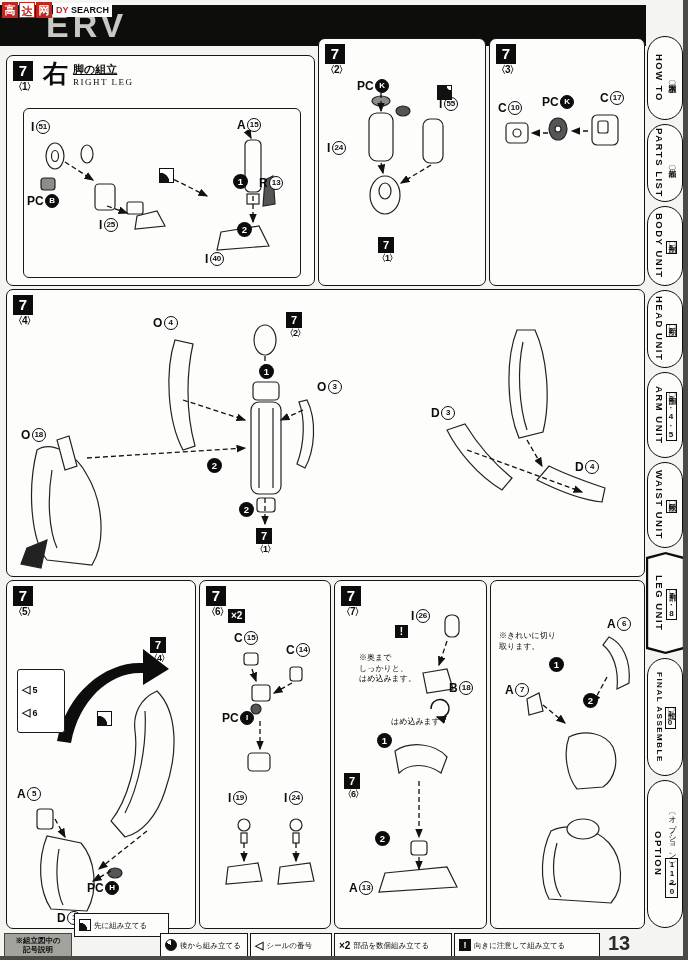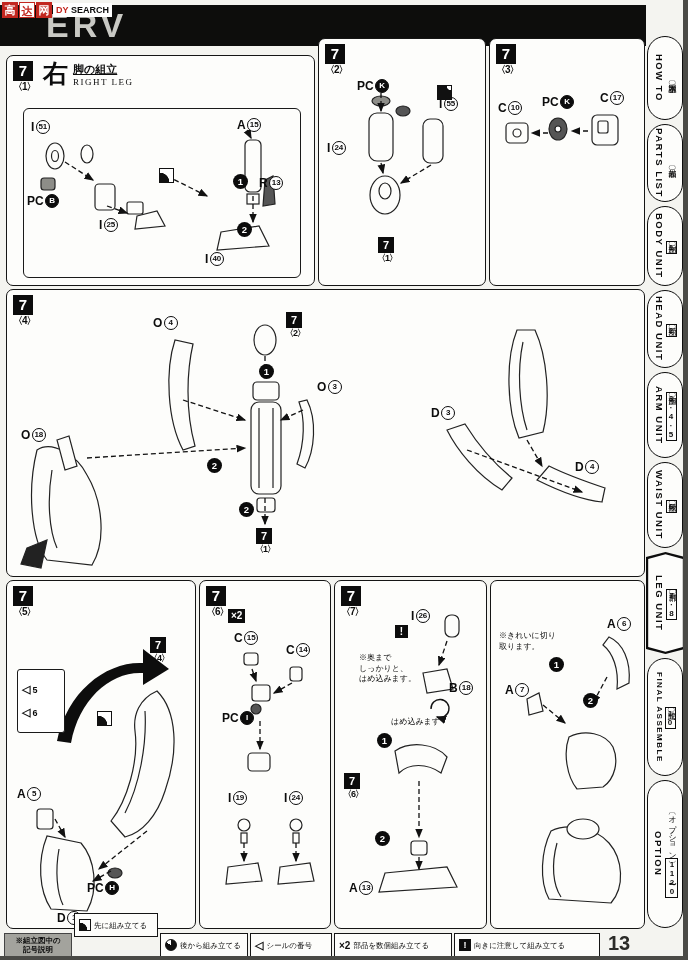--- a/index.html
+++ b/index.html
@@ -559,21 +559,21 @@
       <span class="ven">OPTION</span>
       <span class="vjp">
           <span>〔オプション〕</span>
           <span class="numchip">11〜20</span>
         </span>
     </div>
   </div>
 
   <div id="legend-title" style="left:4px;top:933px;width:68px;height:24px">※組立図中の
 記号説明</div>
-  <div class="lgbox" style="left:74px;top:913px;width:84px;height:24px">
+  <div class="lgbox" style="left:74px;top:913px;width:95px;height:24px">
     <span class="lic-first"></span>
     <span>先に組み立てる</span>
   </div>
   <div class="lgbox" style="left:160px;top:933px;width:88px;height:24px">
     <span class="lic-later"></span>
     <span>後から組み立てる</span>
   </div>
   <div class="lgbox" style="left:250px;top:933px;width:82px;height:24px">
     <span class="lic-seal">◁</span>
     <span>シールの番号</span>

